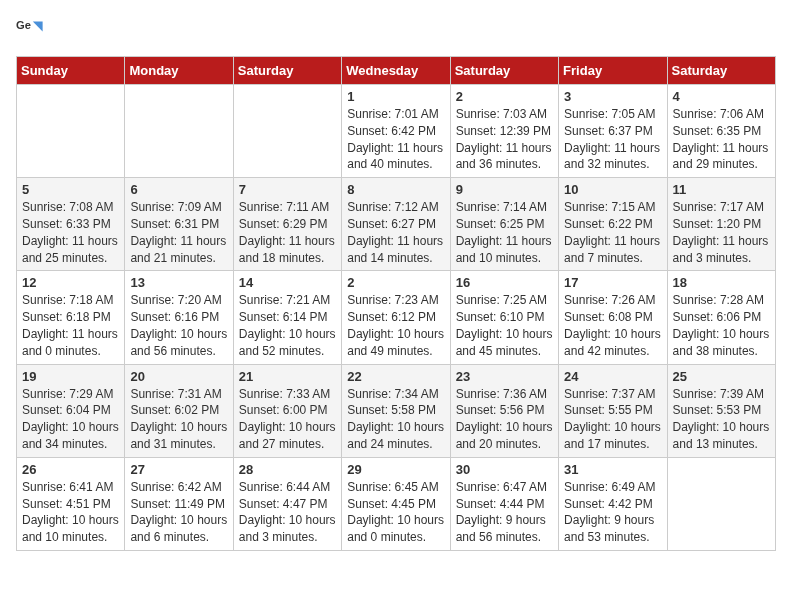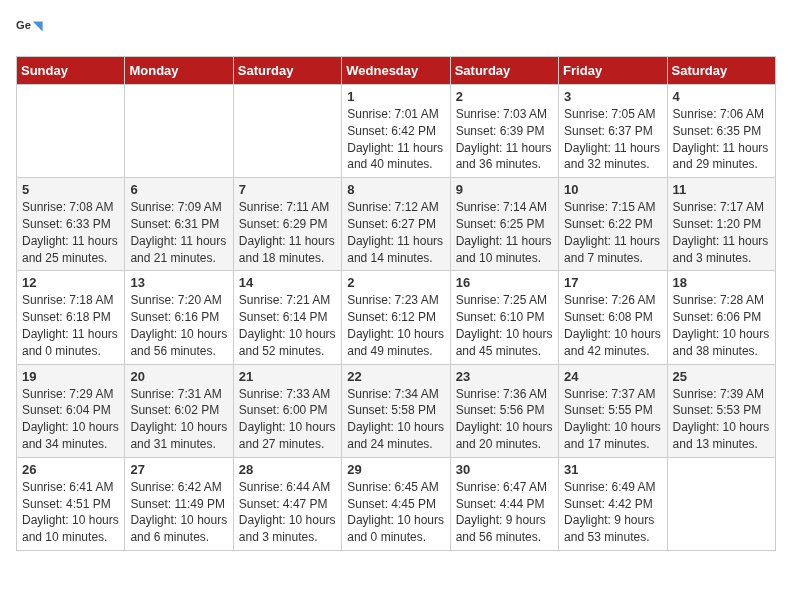--- a/index.html
+++ b/index.html
@@ -128,21 +128,21 @@
         <td>
           <div class="day-number">1</div>
           <div class="day-info">Sunrise: 7:01 AM
 Sunset: 6:42 PM
 Daylight: 11 hours
 and 40 minutes.</div>
         </td>
         <td>
           <div class="day-number">2</div>
           <div class="day-info">Sunrise: 7:03 AM
-Sunset: 6:39 PM
+Sunset: 12:39 PM
 Daylight: 11 hours
 and 36 minutes.</div>
         </td>
         <td>
           <div class="day-number">3</div>
           <div class="day-info">Sunrise: 7:05 AM
 Sunset: 6:37 PM
 Daylight: 11 hours
 and 32 minutes.</div>
         </td>

